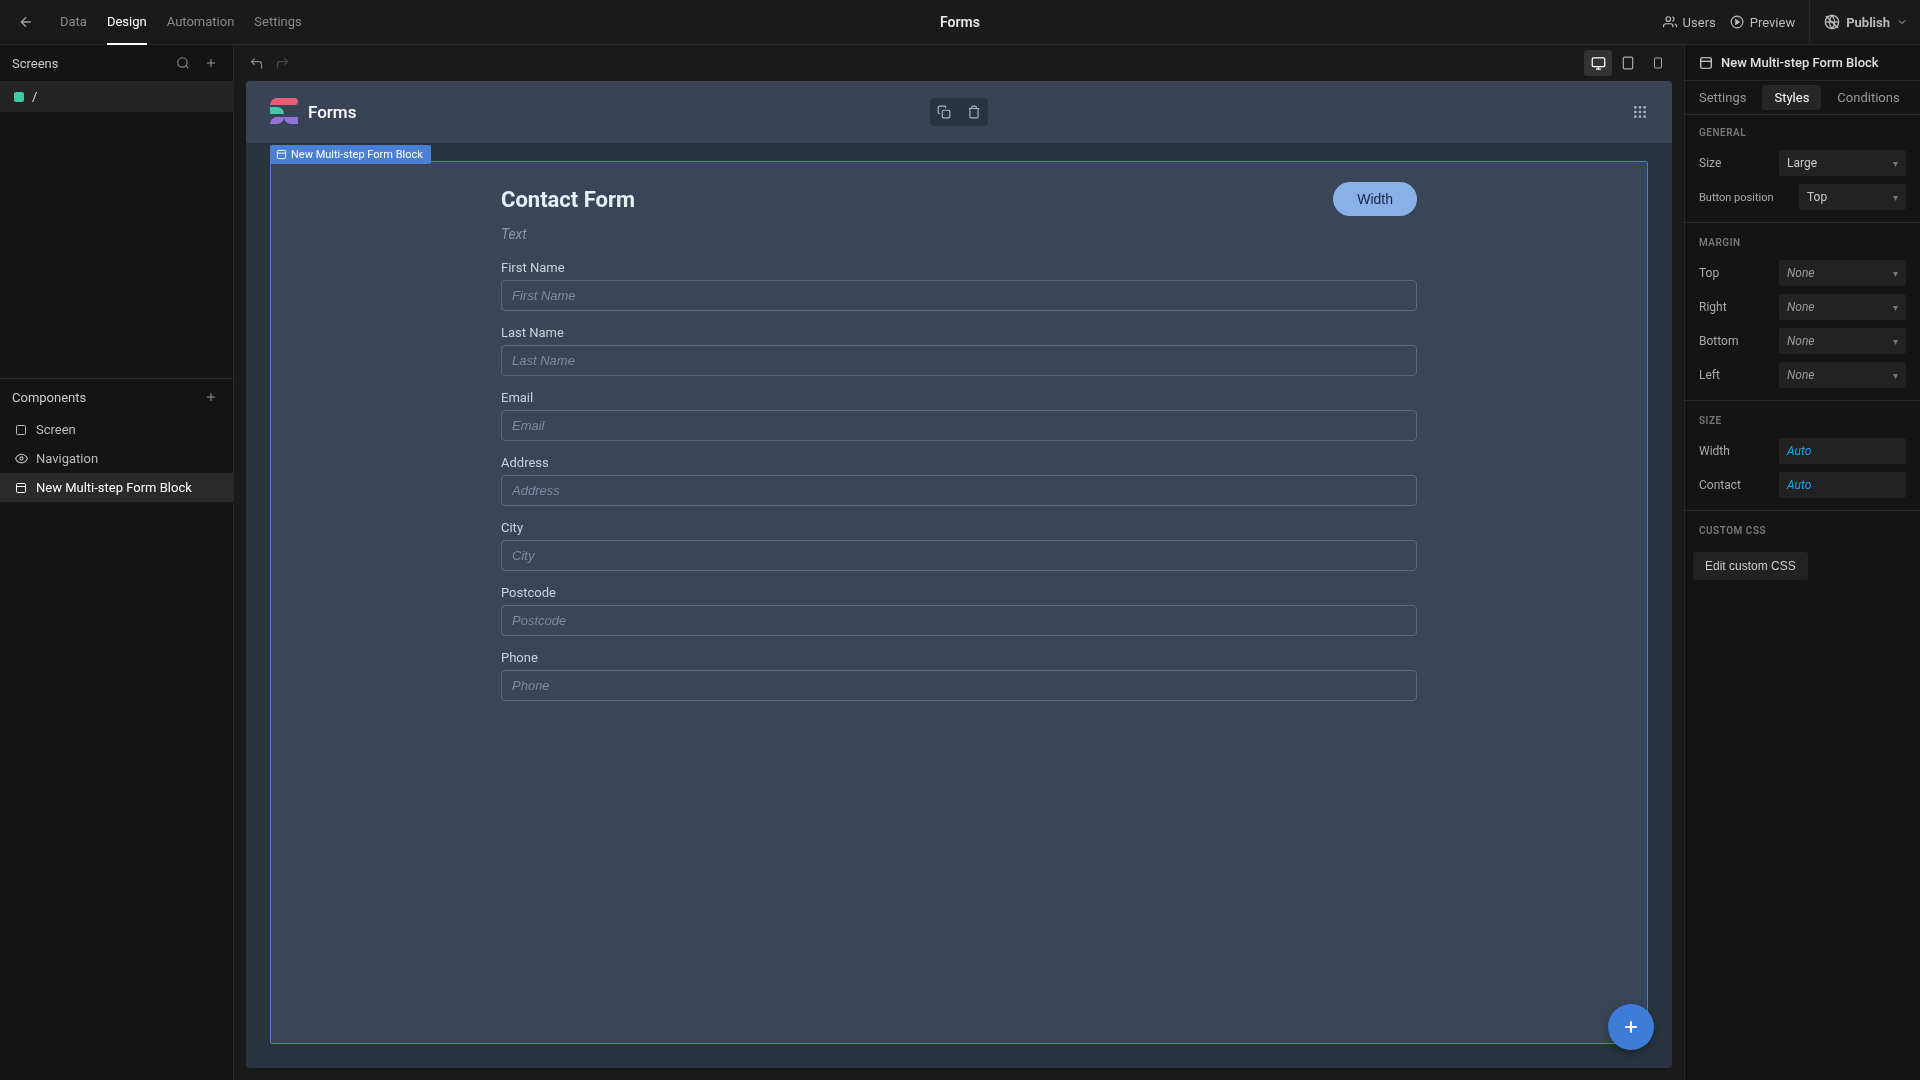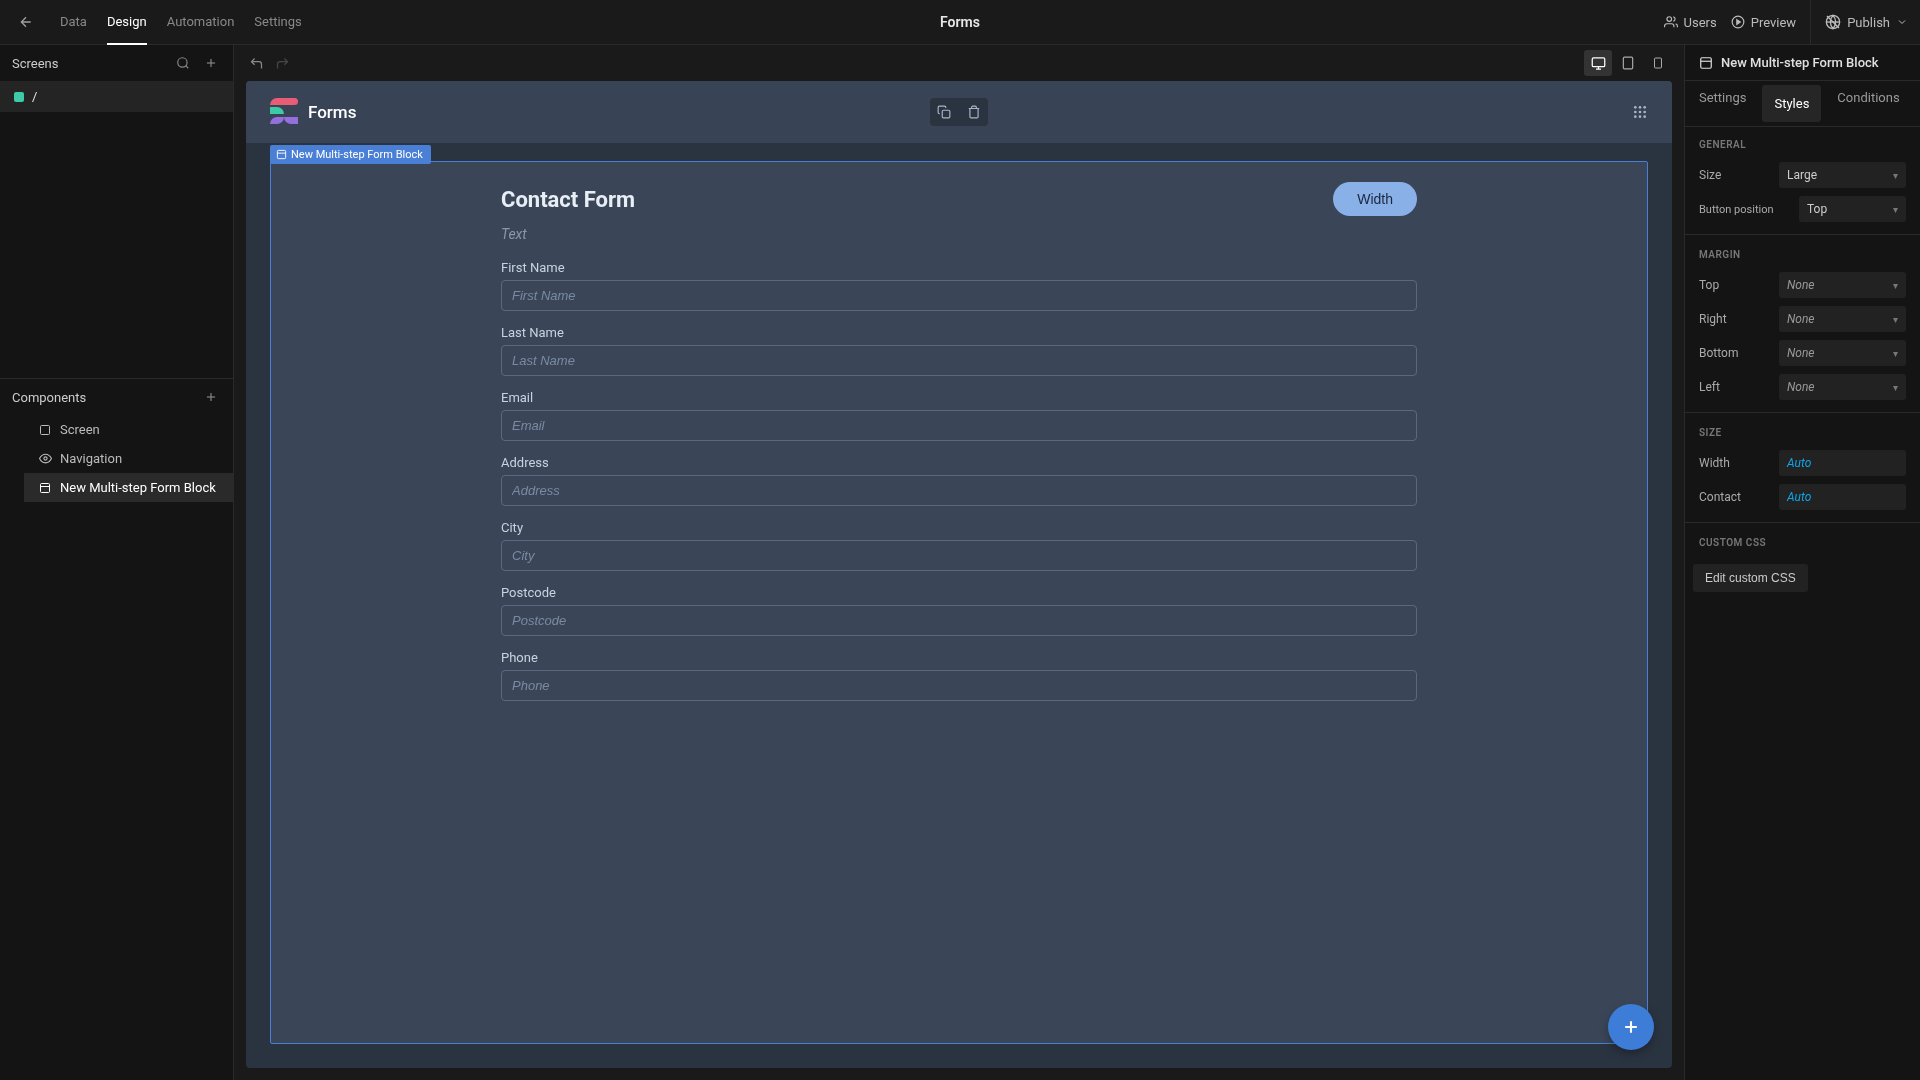--- a/index.html
+++ b/index.html
@@ -30,21 +30,21 @@
       font-weight: 600;
       font-size: 14px;
       color: #e8e8e8;
     }
     .topbar-right { margin-left: auto; display: flex; align-items: center; gap: 14px; }
     .back-btn { width: 28px; height: 28px; display: flex; align-items: center; justify-content: center; cursor: pointer; color: #a0a0a0; }
     .top-nav { display: flex; gap: 20px; margin-left: 8px; }
     .top-nav-item { color: #888; font-size: 13px; padding: 14px 0; cursor: pointer; border-bottom: 2px solid transparent; }
     .top-nav-item.active { color: #fff; border-bottom: 2px solid #fff; }
     .top-action { display: flex; align-items: center; gap: 6px; color: #bbb; font-size: 13px; cursor: pointer; }
-    .publish-btn { display: flex; align-items: center; gap: 6px; color: #bbb; font-size: 13px; cursor: pointer; padding-left: 14px; border-left: 1px solid #2a2a2a; height: 45px; }
+    .publish-btn { display: flex; align-items: center; gap: 6px; color: #bbb; font-size: 13px; cursor: pointer; padding-left: 14px; border-left: 1px solid #2a2a2a; height: 45px; font-weight: bold; }
     
     .main-layout { display: flex; flex: 1; overflow: hidden; }
     
     .left-sidebar {
       width: 234px;
       background: #141414;
       border-right: 1px solid #2a2a2a;
       display: flex;
       flex-direction: column;
     }
@@ -61,21 +61,21 @@
     .icon-btn { width: 20px; height: 20px; display: flex; align-items: center; justify-content: center; cursor: pointer; color: #888; }
     .screen-item {
       display: flex; align-items: center; gap: 8px;
       padding: 8px 14px; font-size: 13px;
       background: #242424; cursor: pointer;
     }
     .screen-color { width: 10px; height: 10px; border-radius: 2px; background: #3ec9a7; }
     .components-list { flex: 1; }
     .comp-item {
       display: flex; align-items: center; gap: 8px;
-      padding: 7px 14px; font-size: 13px; color: #bbb; cursor: pointer; margin-left: 24px;
+      padding: 7px 14px; font-size: 13px; color: #bbb; cursor: pointer;
     }
     .comp-item.active { background: #2a2a2a; color: #fff; }
     .comp-icon { width: 14px; height: 14px; display: flex; align-items: center; justify-content: center; }
     
     .canvas-area {
       flex: 1;
       background: #1a1a1a;
       display: flex;
       flex-direction: column;
       position: relative;
@@ -186,21 +186,21 @@
       padding: 10px 14px;
       display: flex; align-items: center; gap: 8px;
       border-bottom: 1px solid #2a2a2a;
       font-weight: 500;
     }
     .rs-tabs {
       display: flex;
       border-bottom: 1px solid #2a2a2a;
     }
     .rs-tab { padding: 9px 14px; color: #999; cursor: pointer; font-size: 13px; }
-    .rs-tab.active { color: #fff; background: #262626; border-radius: 3px; margin: 4px 2px; padding: 11px 12px; }
+    .rs-tab.active { color: #fff; background: #262626; border-radius: 3px; margin: 4px 2px; padding: 5px 12px; }
     .rs-section-title {
       padding: 12px 14px 8px;
       font-size: 10px; font-weight: 600;
       color: #777;
       letter-spacing: .5px;
     }
     .rs-row {
       display: flex; align-items: center;
       padding: 4px 14px;
       gap: 10px;

